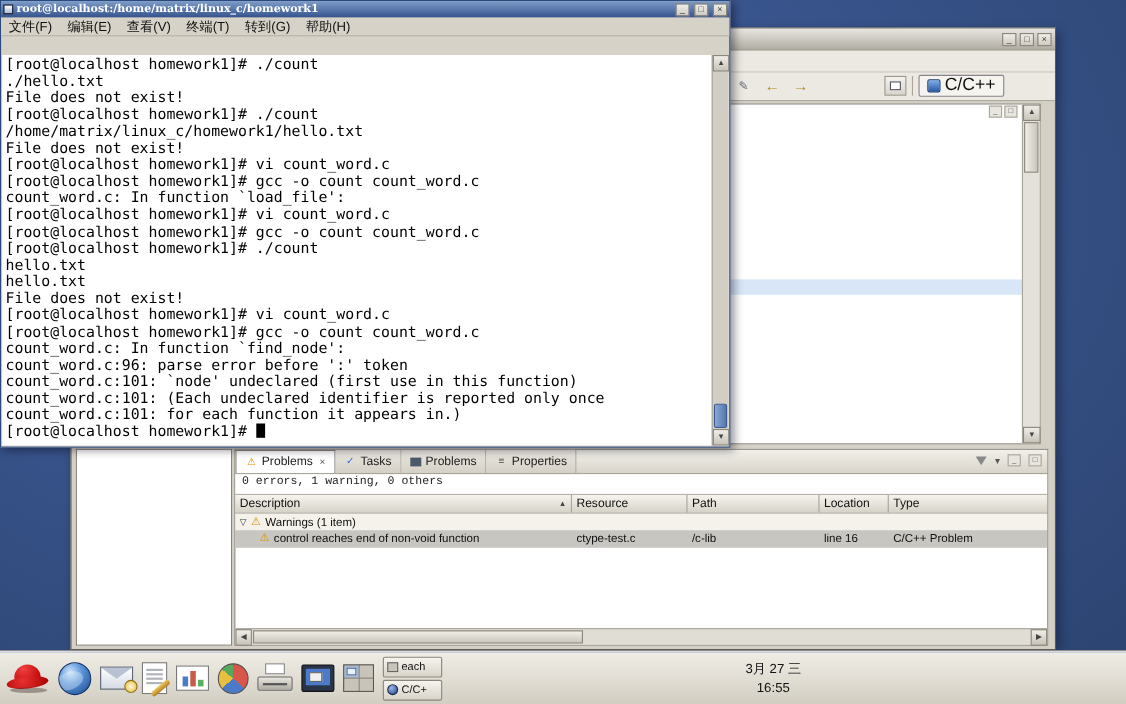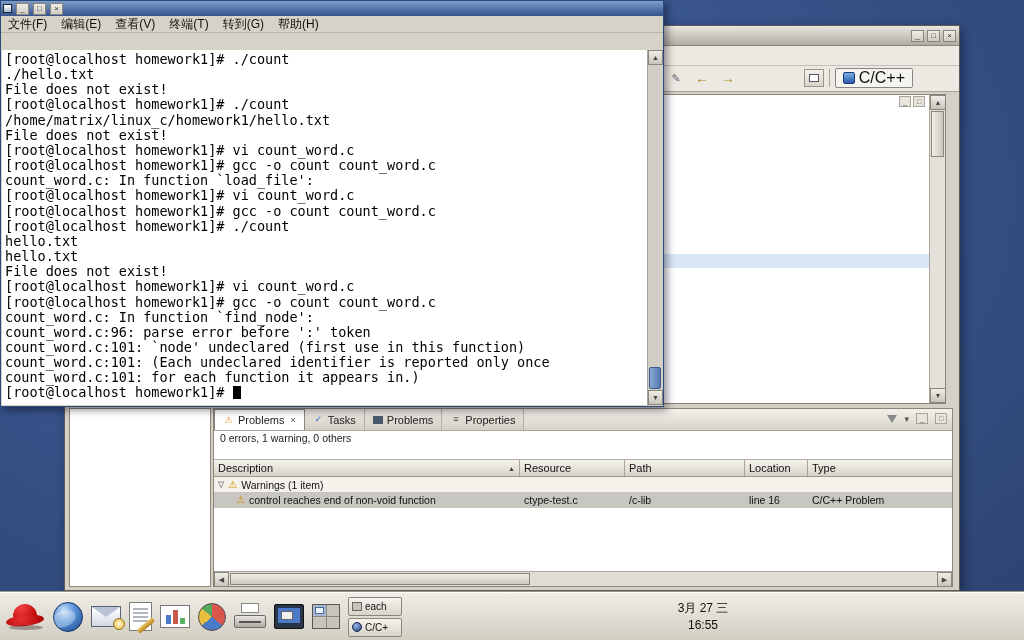--- a/index.html
+++ b/index.html
@@ -55,21 +55,21 @@
           border-right:1px solid #b4b0a6;background:linear-gradient(#ece9e2,#d4d0c6);}
   .pv-tab.active{background:#fff;border:1px solid #8a867c;border-bottom:none;}
   .tab-ico{width:11px;height:11px;font-size:9px;line-height:11px;text-align:center;}
   .tab-ico.warnc{color:#d89208;}
   .tab-ico.checkc{color:#2a6ad8;}
   .tab-ico.console{background:#4a5a6a;width:10px;height:8px;}
   .tab-ico.listc{color:#444;}
   .tab-close{font-size:9px;color:#555;margin-left:2px;}
   .pv-viewtools{position:absolute;right:5px;top:4px;display:flex;gap:7px;align-items:center;color:#555;font-size:9px;}
   .filter-ico{width:0;height:0;border-left:5px solid transparent;border-right:5px solid transparent;border-top:8px solid #888;}
-  .pv-summary{height:28px;padding:1px 6px;font-size:10.5px;color:#222;background:#fff;}
+  .pv-summary{height:18px;padding:1px 6px;font-size:10.5px;color:#222;background:#fff;font-family:Liberation Mono, monospace;}
   .pv-header{display:flex;height:18px;background:linear-gradient(#f6f4ee,#d6d2c8);
              border-top:1px solid #b4b0a6;border-bottom:1px solid #9a968c;font-size:11px;color:#111;}
   .pv-col{padding:1px 4px;border-right:1px solid #a8a49a;overflow:hidden;white-space:nowrap;display:flex;align-items:center;}
   .c-desc{width:306px;}
   .pv-header .c-desc{justify-content:space-between;}
   .c-res{width:105px;}
   .c-path{width:120px;}
   .c-loc{width:63px;}
   .c-type{flex:1;border-right:none;}
   .sort-ico{font-size:7px;color:#444;}
@@ -279,20 +279,21 @@
         <div class="sb-btn left"><span>◀</span></div>
         <div class="pv-hthumb"></div>
         <div class="sb-btn right"><span>▶</span></div>
       </div>
     </div>
   </div>
 
   <div class="terminal">
     <div class="term-titlebar">
       <span class="term-wicon"></span>
+      <span class="term-title">root@localhost:/home/matrix/linux_c/homework1</span>
       <div class="wbtn"><span>_</span></div>
       <div class="wbtn"><span>□</span></div>
       <div class="wbtn"><span>×</span></div>
     </div>
     <div class="term-menubar">
       <span class="term-menu-item">文件(F)</span>
       <span class="term-menu-item">编辑(E)</span>
       <span class="term-menu-item">查看(V)</span>
       <span class="term-menu-item">终端(T)</span>
       <span class="term-menu-item">转到(G)</span>

